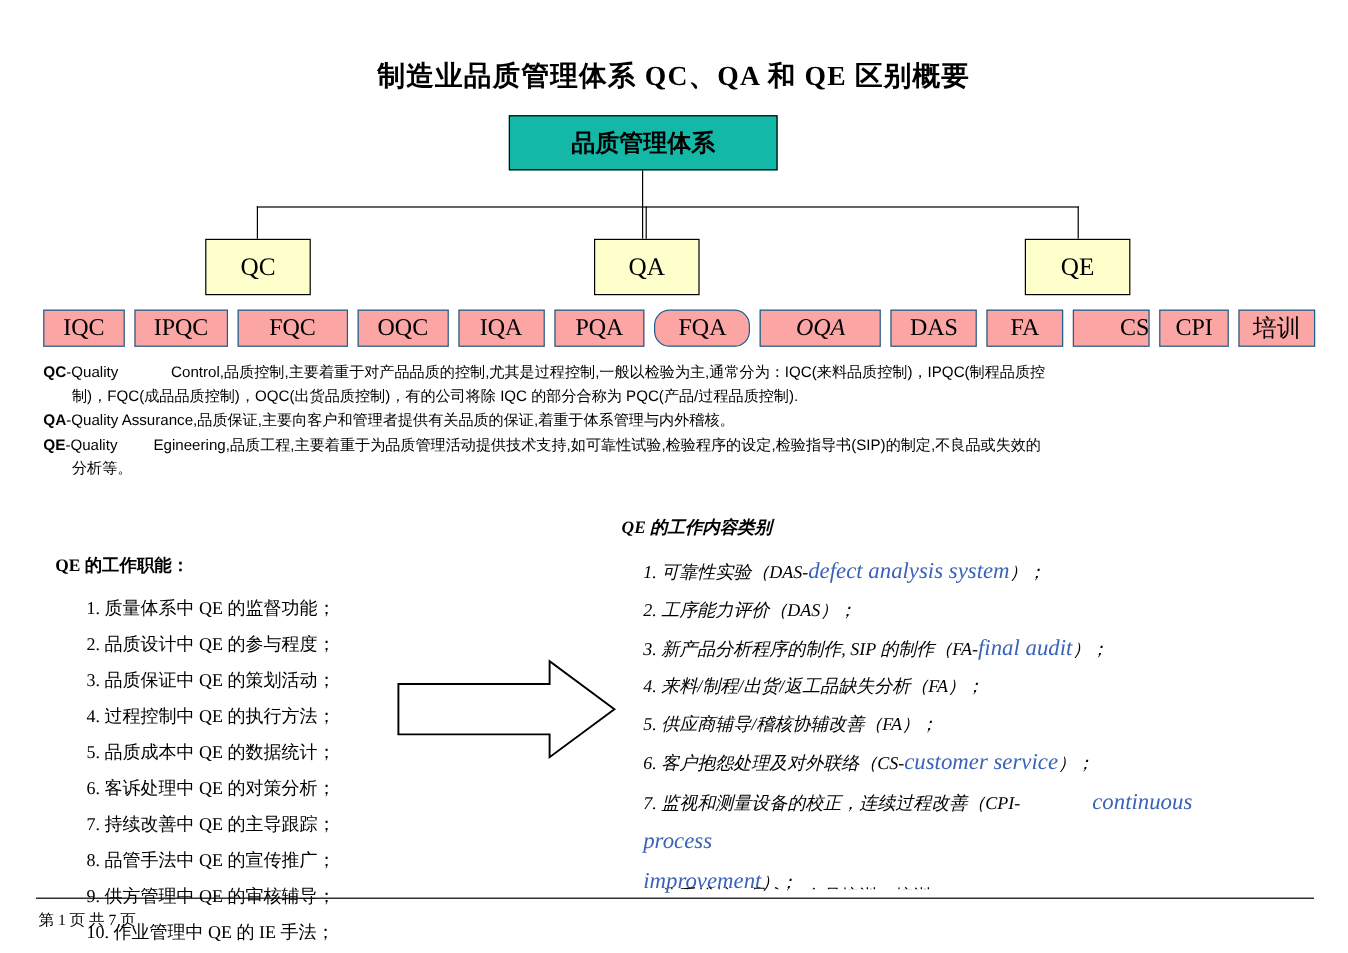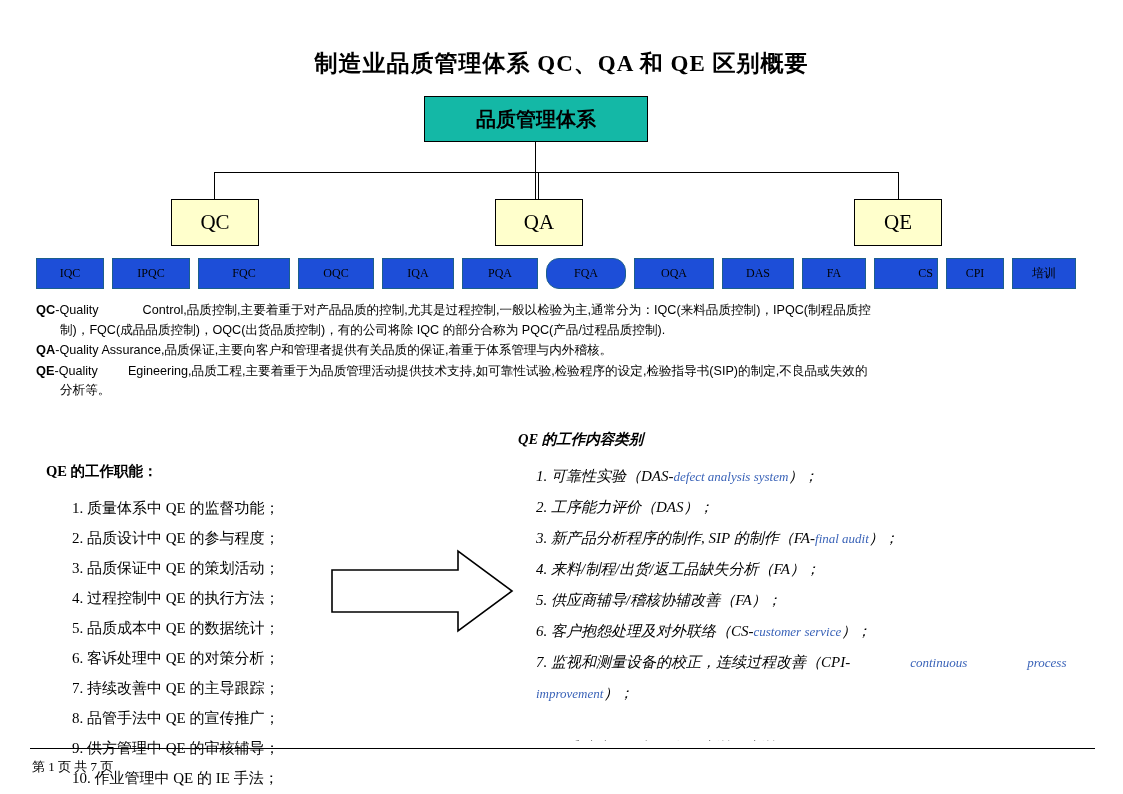--- a/index.html
+++ b/index.html
@@ -85,27 +85,27 @@
     position: absolute;
     top: 258px;
     left: 36px;
     width: 1060px;
     height: 31px;
     display: flex;
     gap: 8px;
   }
   .leaf-box {
     height: 31px;
-    background: #1d4ed8;
+    background: #fca5a5;
     border: 1.2px solid #1c5f8b;
     box-sizing: border-box;
     display: flex;
     align-items: center;
     justify-content: center;
-    font-size: 12px;
+    font-size: 20px;
     font-family: "Liberation Serif", "DejaVu Serif", serif;
     color: #000000;
     white-space: nowrap;
   }
 
   
   .defs {
     position: absolute;
     top: 300px;
     left: 36px;
@@ -150,21 +150,21 @@
     padding-left: 26px;
     white-space: nowrap;
   }
   .col-right .list-item {
     line-height: 31px;
     padding-left: 18px;
     white-space: normal;
   }
   .en {
     color: #3a63b8;
-    font-size: 13px;
+    font-size: 19px;
     margin-top: 48px;
   }
   .en-wide-gap2 { display: inline-block; width: 60px; }
   .clipped-row {
     position: absolute;
     top: 733px;
     left: 536px;
     width: 520px;
     height: 8px;
     overflow: hidden;
@@ -217,21 +217,21 @@
     <div class="node-mid qe">QE</div>
 
     <div class="leaf-row" id="leaf-row">
         <div class="leaf-box" style="width: 68px;">IQC</div>
         <div class="leaf-box" style="width: 78px;">IPQC</div>
         <div class="leaf-box" style="width: 92px;">FQC</div>
         <div class="leaf-box" style="width: 76px;">OQC</div>
         <div class="leaf-box" style="width: 72px;">IQA</div>
         <div class="leaf-box" style="width: 76px;">PQA</div>
         <div class="leaf-box" style="width: 80px; border-radius: 13px;">FQA</div>
-        <div class="leaf-box" style="width: 80px;">OQA</div>
+        <div class="leaf-box" style="width: 101px; font-style: italic;">OQA</div>
         <div class="leaf-box" style="width: 72px;">DAS</div>
         <div class="leaf-box" style="width: 64px;">FA</div>
         <div class="leaf-box" style="width: 64px; padding-left: 39px;">CS</div>
         <div class="leaf-box" style="width: 58px;">CPI</div>
         <div class="leaf-box" style="width: 64px;">培训</div>
       </div>
   </div>
 
   <div class="defs">
 

